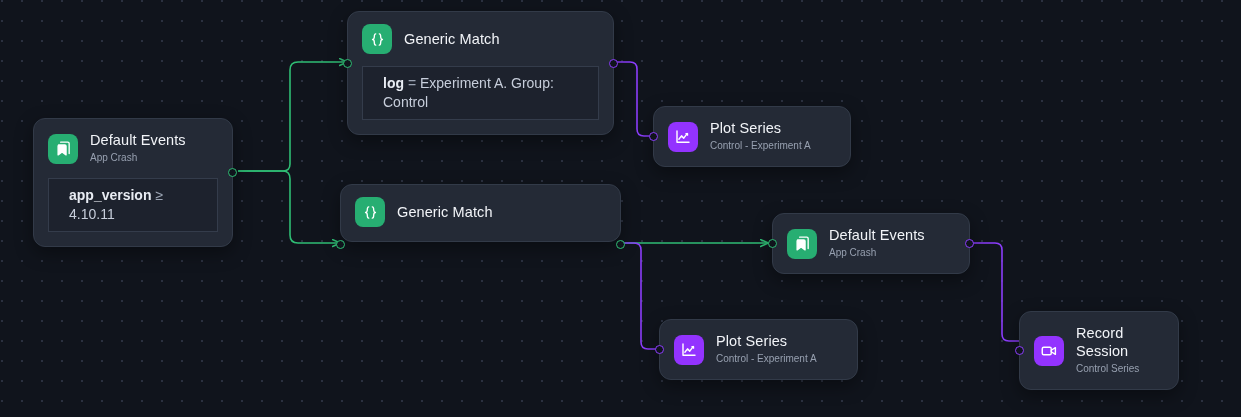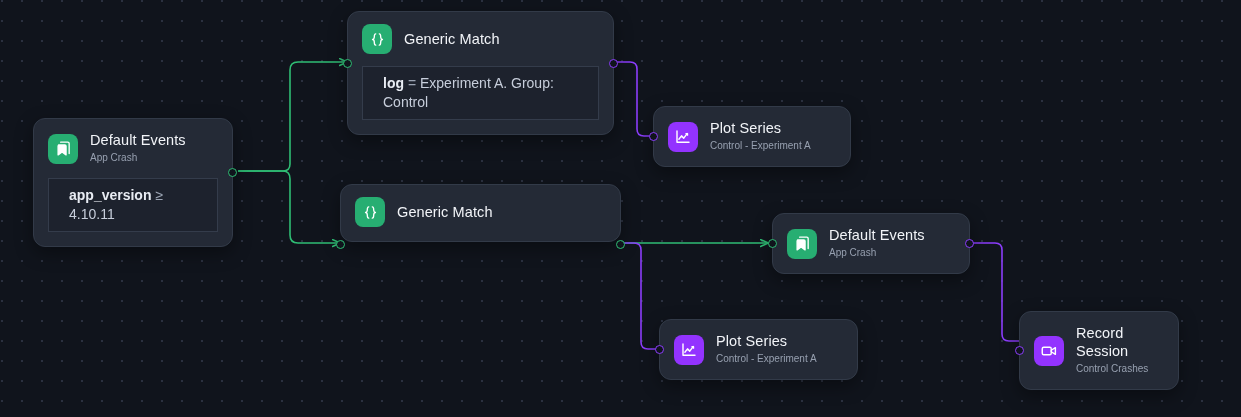--- a/index.html
+++ b/index.html
@@ -246,19 +246,19 @@
   <div class="node compact" style="left:1019px; top:311px; width:160px;">
     <div class="node-head">
       <div class="node-icon purple">
         <svg width="18" height="18" viewBox="0 0 24 24" fill="none" stroke="#ffffff" stroke-width="1.9" stroke-linecap="round" stroke-linejoin="round">
           <rect x="3" y="7" width="12" height="10" rx="2"></rect>
           <path d="M15 11 L20.5 7.5 V16.5 L15 13 Z"></path>
         </svg>
       </div>
       <div class="node-titles">
         <div class="node-title">Record Session</div>
-        <div class="node-sub">Control Crashes</div>
+        <div class="node-sub">Control Series</div>
       </div>
     </div>
     <div class="port purple in"></div>
   </div>
 
 </div>
 
 </body></html>

